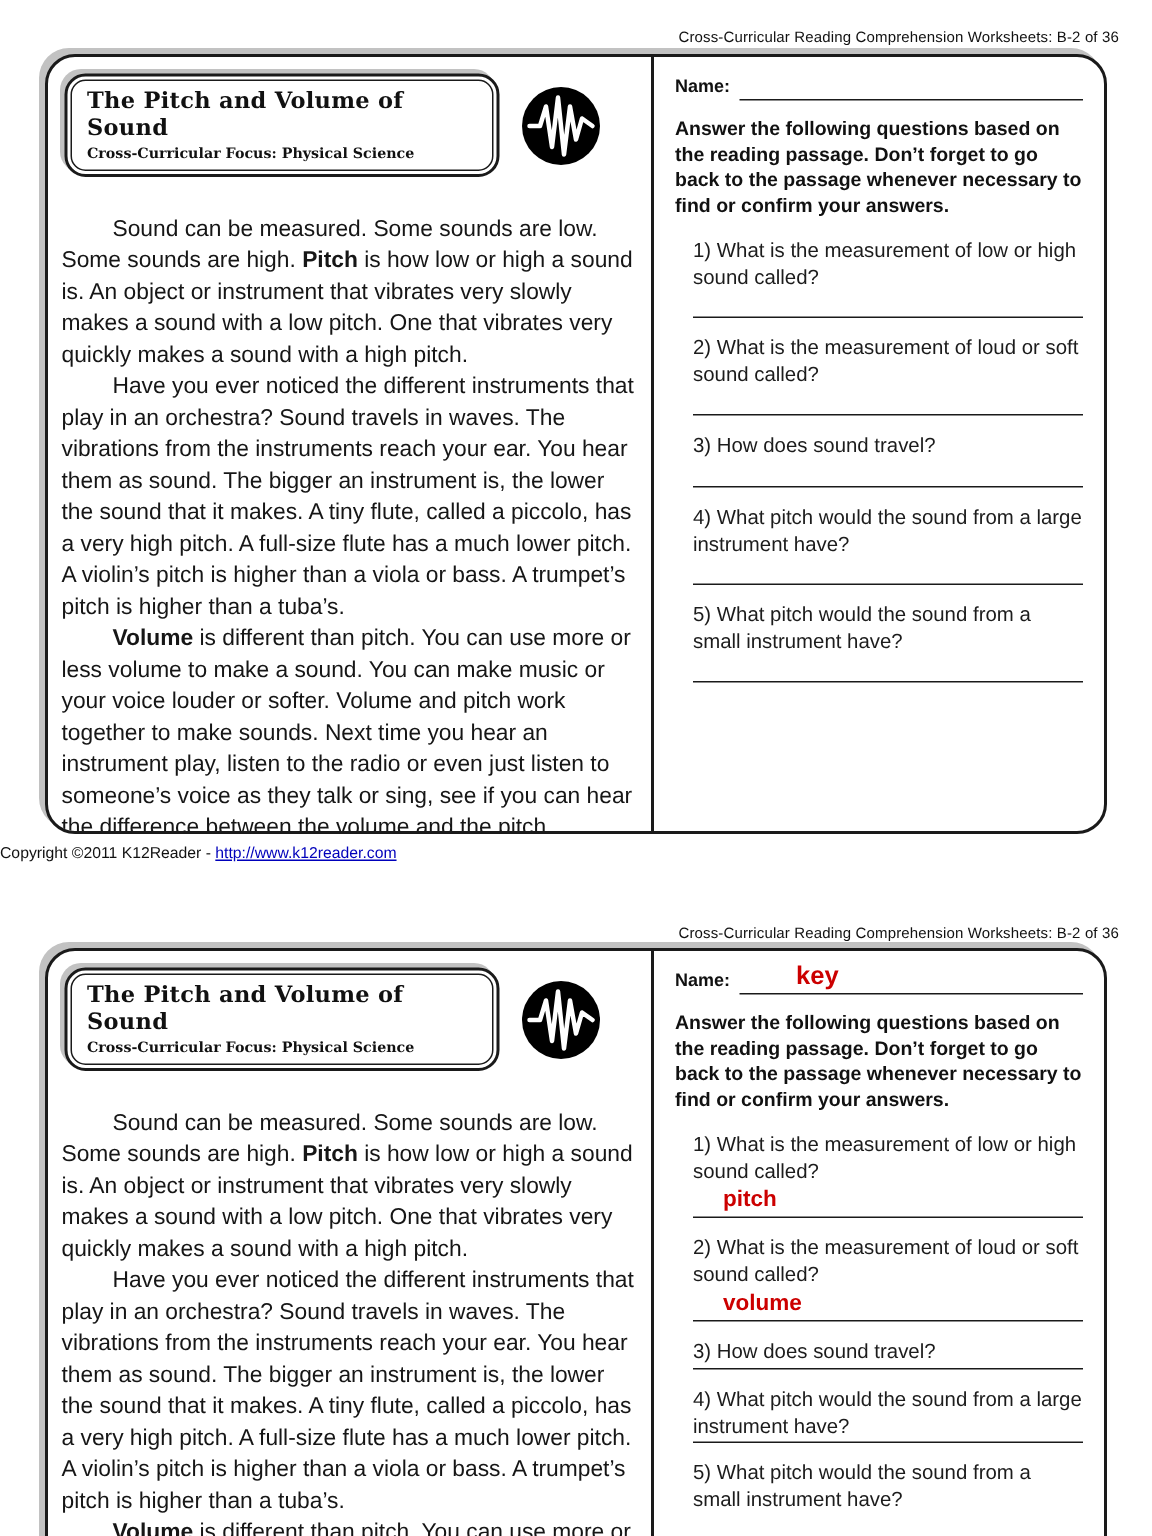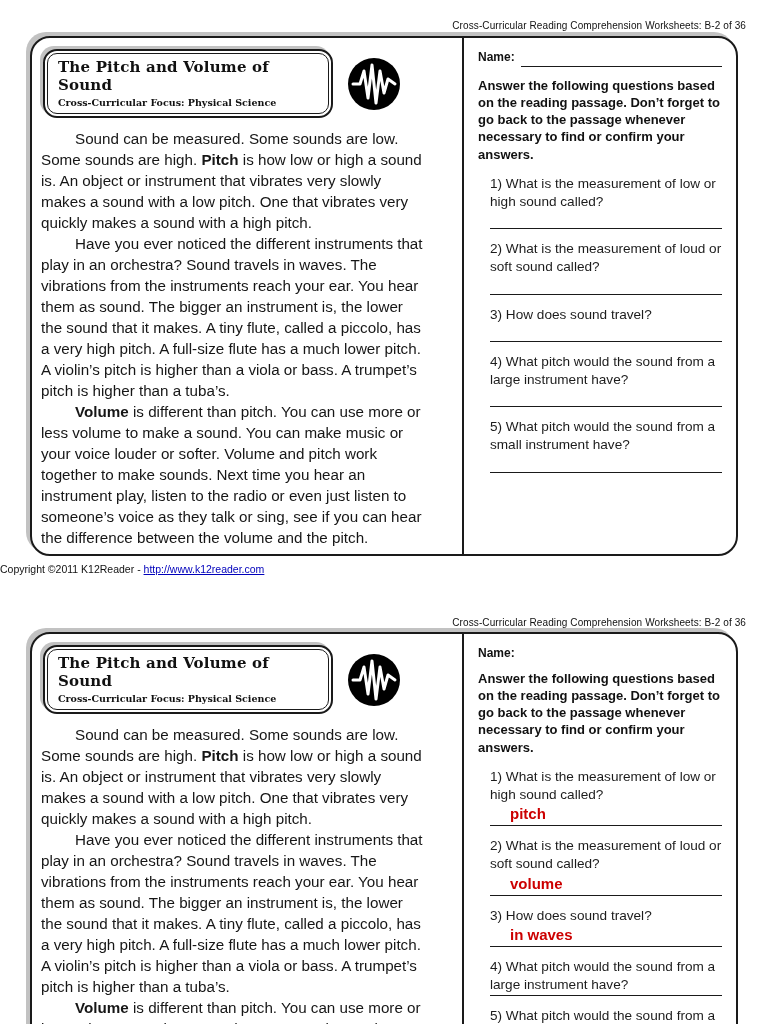--- a/index.html
+++ b/index.html
@@ -9,31 +9,31 @@
     font-family:"Liberation Sans",sans-serif;color:#111;
   }
   .header-note{position:absolute;right:22px;font-size:10px;color:#111;letter-spacing:0.1px;}
   #header-note-1{top:20px;}
   #header-note-2{top:617px;}
   .sheet{position:absolute;left:30px;width:708px;height:520px;}
   #sheet-1{top:36px;}
   #sheet-2{top:632px;}
   .panel{
     position:absolute;inset:0;background:#fff;border:2px solid var(--ink);
-    border-radius:20px;box-shadow:-4px -4px 0 #c2c2c2;display:flex;overflow:hidden;gap:28px;
+    border-radius:20px;box-shadow:-4px -4px 0 #c2c2c2;display:flex;overflow:hidden;
   }
   .col-left{width:402px;box-sizing:border-box;padding:9px 6px 6px 9px;}
   .col-right{flex:1;border-left:2px solid var(--ink);box-sizing:border-box;padding:10px 14px 8px 14px;}
   .title-row{display:flex;align-items:center;gap:14px;margin:2px 0 4px 2px;}
   .title-box{border:2px solid var(--ink);border-radius:14px;box-shadow:-3px -3px 0 #c2c2c2;padding:2px;flex:0 0 auto;width:282px;background:#fff;}
   .title-inner{border:1px solid var(--ink);border-radius:10px;padding:4px 10px 5px 10px;}
   .ws-title{font-family:"DejaVu Serif",serif;font-weight:bold;font-size:15px;letter-spacing:0.2px;}
   .ws-subtitle{font-family:"DejaVu Serif",serif;font-weight:bold;font-size:9.5px;margin-top:3px;}
   .logo{width:54px;height:54px;flex:0 0 auto;}
-  .passage{margin-top:10px;padding-right:4px;}
+  .passage{margin-top:24px;padding-right:4px;}
   .para{margin:0;text-indent:34px;font-size:15.2px;line-height:21px;color:#161616;}
   .para .b{font-weight:bold;}
   .name-row{display:flex;align-items:flex-start;margin:2px 0 10px 0;}
   .name-label{font-weight:bold;font-size:12px;flex:0 0 auto;padding-right:6px;}
   .name-line{flex:1;border-bottom:1.5px solid var(--ink);height:16px;position:relative;}
   .key-text{position:absolute;left:38px;bottom:1px;color:var(--red);font-weight:bold;font-size:17px;}
   .instructions{font-weight:bold;font-size:13px;line-height:1.32;margin-bottom:12px;}
   .q-list{margin-top:4px;margin-left:12px;}
   .q-item{margin-bottom:11px;}
   .q-text{font-size:13.6px;line-height:1.34;color:#1c1c1c;}
@@ -124,36 +124,38 @@
       </div>
       <div class="passage">
           <p class="para"><span>Sound can be measured. Some sounds are low. Some sounds are high. </span><span class="b">Pitch</span><span> is how low or high a sound is. An object or instrument that vibrates very slowly makes a sound with a low pitch. One that vibrates very quickly makes a sound with a high pitch.</span></p>
           <p class="para"><span>Have you ever noticed the different instruments that play in an orchestra? Sound travels in waves. The vibrations from the instruments reach your ear. You hear them as sound. The bigger an instrument is, the lower the sound that it makes. A tiny flute, called a piccolo, has a very high pitch. A full-size flute has a much lower pitch. A violin’s pitch is higher than a viola or bass. A trumpet’s pitch is higher than a tuba’s.</span></p>
           <p class="para"><span class="b">Volume</span><span> is different than pitch. You can use more or less volume to make a sound. You can make music or your voice louder or softer. Volume and pitch work together to make sounds. Next time you hear an instrument play, listen to the radio or even just listen to someone’s voice as they talk or sing, see if you can hear the difference between the volume and the pitch.</span></p>
         </div>
     </div>
     <div class="col-right">
       <div class="name-row">
         <span class="name-label">Name:</span>
+        <span class="name-line">
+          <span class="key-text">key</span>
+        </span>
       </div>
       <div class="instructions">Answer the following questions based on the reading passage. Don’t forget to go back to the passage whenever necessary to find or confirm your answers.</div>
       <div class="q-list">
           <div class="q-item has-answer">
             <div class="q-text">1) What is the measurement of low or high sound called?</div>
             <div class="answer">pitch</div>
             <div class="blank-line"></div>
           </div>
           <div class="q-item has-answer">
             <div class="q-text">2) What is the measurement of loud or soft sound called?</div>
             <div class="answer">volume</div>
             <div class="blank-line"></div>
           </div>
           <div class="q-item has-answer">
             <div class="q-text">3) How does sound travel?</div>
-            <div class="answer">in waves</div>
             <div class="blank-line"></div>
           </div>
           <div class="q-item has-answer">
             <div class="q-text">4) What pitch would the sound from a large instrument have?</div>
             <div class="blank-line"></div>
           </div>
           <div class="q-item">
             <div class="q-text">5) What pitch would the sound from a small instrument have?</div>
           </div>
         </div>

